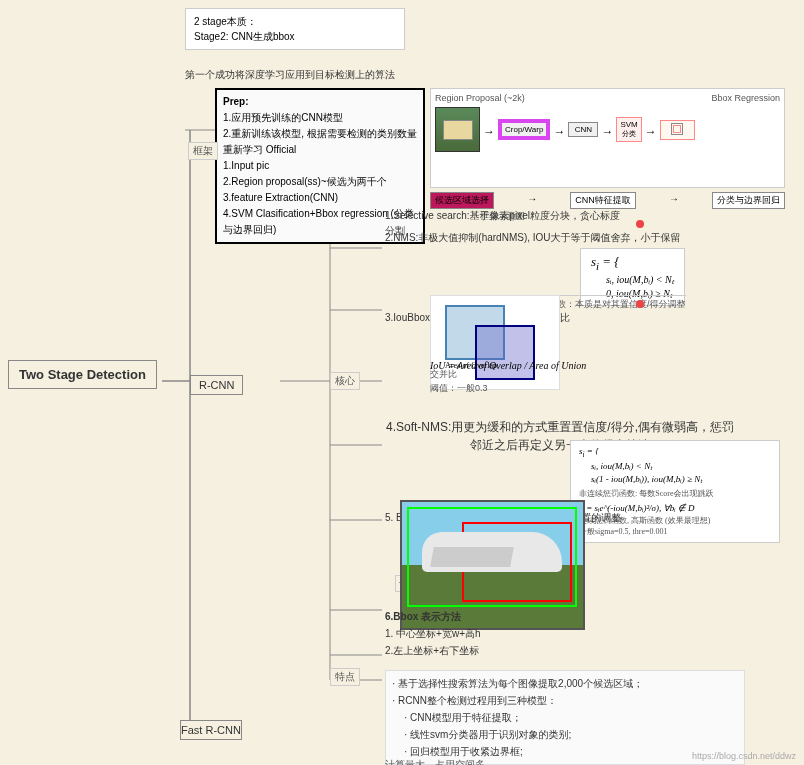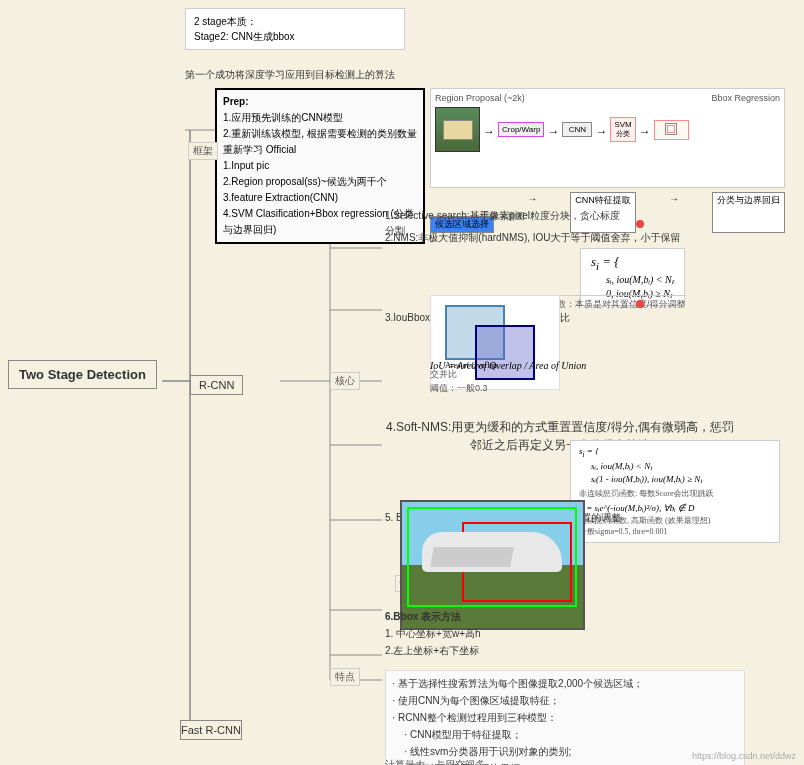--- a/index.html
+++ b/index.html
@@ -254,39 +254,39 @@
     <div style="font-size:9px; color:#555; margin-bottom:2px; display:flex; justify-content:space-between;">
       <span>Region Proposal (~2k)</span>
       <span>Bbox Regression</span>
     </div>
     <div style="display:flex; align-items:center; gap:3px; font-size:9px; margin-top:4px;">
 
       <div style="width:45px; height:45px; background:linear-gradient(#5a8a5a,#4a6a3a); border:1px solid #333; display:flex; align-items:center; justify-content:center;">
         <div style="width:30px; height:20px; background:#e8d8a0; border:1px solid #888;"></div>
       </div>
       <span style="font-size:12px;">→</span>
-      <div style="border:1px solid #d946ef; padding:2px 3px; background:#f0f0f0; font-size:8px; text-align:center;">Crop/Warp</div>
+      <div style="border:4px solid #d946ef; padding:2px 3px; background:#f0f0f0; font-size:8px; text-align:center;">Crop/Warp</div>
       <span style="font-size:12px;">→</span>
       <div style="border:1px solid #888; padding:2px 3px; background:#f0f0f0; font-size:8px; text-align:center; width:30px;">CNN</div>
       <span style="font-size:12px;">→</span>
       <div style="border:1px solid #f88; padding:2px 3px; background:#fff0f0; font-size:8px; text-align:center;">
         <div>SVM</div>
         <div style="font-size:7px;">分类</div>
       </div>
       <span style="font-size:12px;">→</span>
       <div style="border:1px solid #f88; padding:2px 3px; background:#fff8f0; font-size:8px; text-align:center; width:35px;">
         <div style="width:12px; height:12px; border:1px solid #888; display:inline-block; position:relative;">
           <div style="position:absolute; top:1px; left:1px; width:8px; height:8px; border:1px solid #f88;"></div>
         </div>
       </div>
     </div>
   </div>
 
   <div style="position:absolute; top:192px; left:430px; width:355px; display:flex; justify-content:space-between; font-size:9px;">
-    <div style="border:1px solid #888; padding:1px 4px; background:#3b82f6;margin-top:24px;">候选区域选择</div>
+    <div style="border:1px solid #888; padding:1px 4px; background:#be185d;">候选区域选择</div>
     <span style="font-size:10px;">→</span>
     <div style="border:1px solid #888; padding:1px 4px; background:white;">CNN特征提取</div>
     <span style="font-size:10px;">→</span>
     <div style="border:1px solid #888; padding:1px 4px; background:white;">分类与边界回归</div>
   </div>
 
   <div style="position:absolute; top:210px; left:480px; font-size:9px; color:#555;">框架示意图</div>
 
   <div class="two-stage-label">Two Stage Detection</div>
 
@@ -355,21 +355,20 @@
   </div>
 
   <div style="position:absolute; top:608px; left:385px; font-size:10px; color:#333; line-height:1.7;">
     <div style="font-weight:bold;">6.Bbox 表示方法</div>
     <div>1. 中心坐标+宽w+高h</div>
     <div>2.左上坐标+右下坐标</div>
   </div>
 
   <div style="position:absolute; top:670px; left:385px; width:360px; font-size:10px; line-height:1.7; color:#333; background:#fafafa; border:1px solid #ddd; padding:4px 6px;">
     <div>· 基于选择性搜索算法为每个图像提取2,000个候选区域；</div>
-    <div>· 使用CNN为每个图像区域提取特征；</div>
     <div>· RCNN整个检测过程用到三种模型：</div>
     <div style="padding-left:12px;">· CNN模型用于特征提取；</div>
     <div style="padding-left:12px;">· 线性svm分类器用于识别对象的类别;</div>
     <div style="padding-left:12px;">· 回归模型用于收紧边界框;</div>
   </div>
 
   <div style="position:absolute; top:758px; left:385px; font-size:10px; color:#555;">计算量大，占用空间多</div>
 
   <div class="red-dot" style="top:220px; left:636px;"></div>
   <div class="red-dot" style="top:300px; left:636px;"></div>

